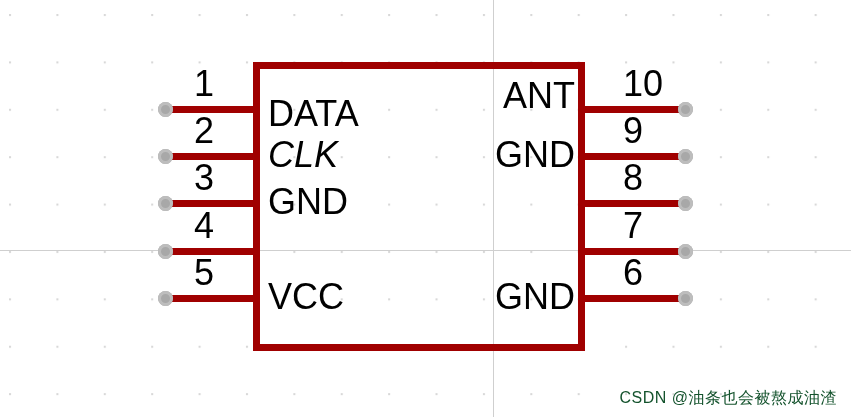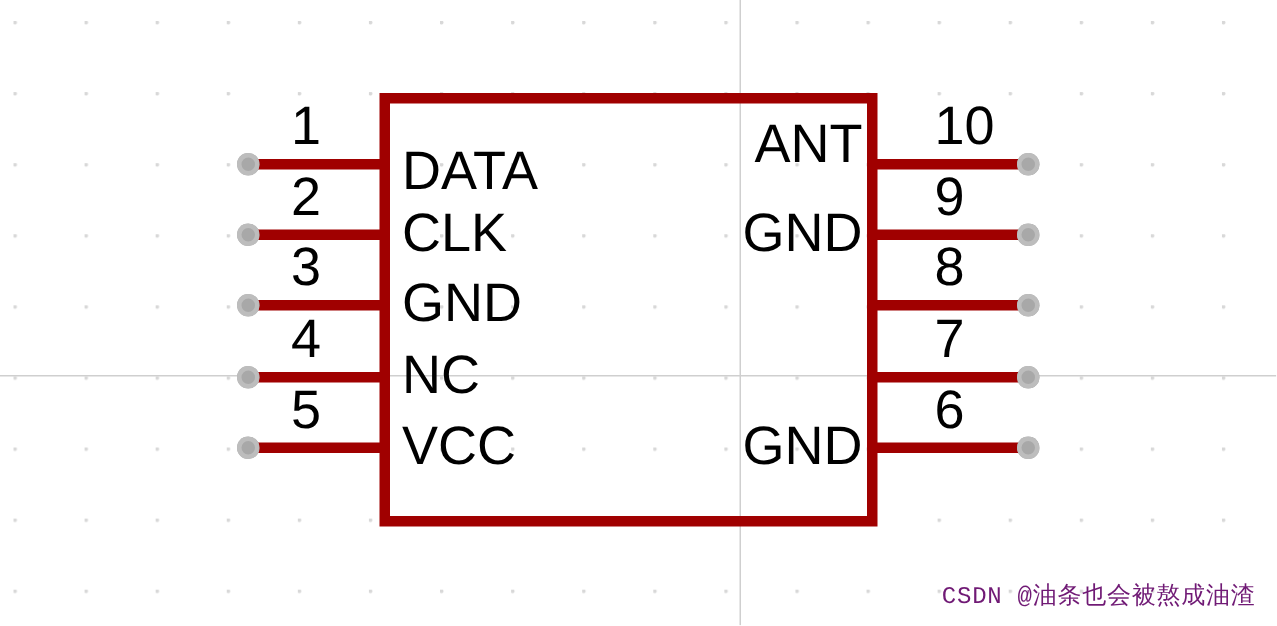--- a/index.html
+++ b/index.html
@@ -99,24 +99,24 @@
   }
   .pin-number.left  { left: 194px; }
   .pin-number.right { left: 623px; }
   
   #watermark {
     position: absolute;
     right: 14px;
     bottom: 8px;
     font-size: 16px;
     line-height: 22px;
-    color: #701a75;
+    color: #14532d;
     letter-spacing: 0.5px;
     white-space: nowrap;
-    font-family: Liberation Mono, monospace;
+    font-family: Liberation Sans, sans-serif;
   }
 </style>
 </head>
 <body>
 
 <div id="canvas">
 
   <div id="grid-dots"></div>
 
   <div class="axis-line" id="axis-h"></div>
@@ -152,23 +152,22 @@
   <div class="pin-number left" style="top:208px;">4</div>
   <div class="pin-number left" style="top:255px;">5</div>
 
   <div class="pin-number right" style="top:66px;">10</div>
   <div class="pin-number right" style="top:113px;">9</div>
   <div class="pin-number right" style="top:160px;">8</div>
   <div class="pin-number right" style="top:208px;">7</div>
   <div class="pin-number right" style="top:255px;">6</div>
 
   <div class="pin-name left" style="top:96px;">DATA</div>
-  <div class="pin-name left" style="top:137px;">CLK</div>
+  <div class="pin-name left" style="top:137px;font-style:italic;">CLK</div>
   <div class="pin-name left" style="top:184px;">GND</div>
-  <div class="pin-name left" style="top:232px;">NC</div>
   <div class="pin-name left" style="top:279px;text-align:center;">VCC</div>
 
   <div class="pin-name right" style="top:78px;">ANT</div>
   <div class="pin-name right" style="top:137px;">GND</div>
   <div class="pin-name right" style="top:279px;">GND</div>
 
   <div id="watermark">CSDN @油条也会被熬成油渣</div>
 
 </div>
 

